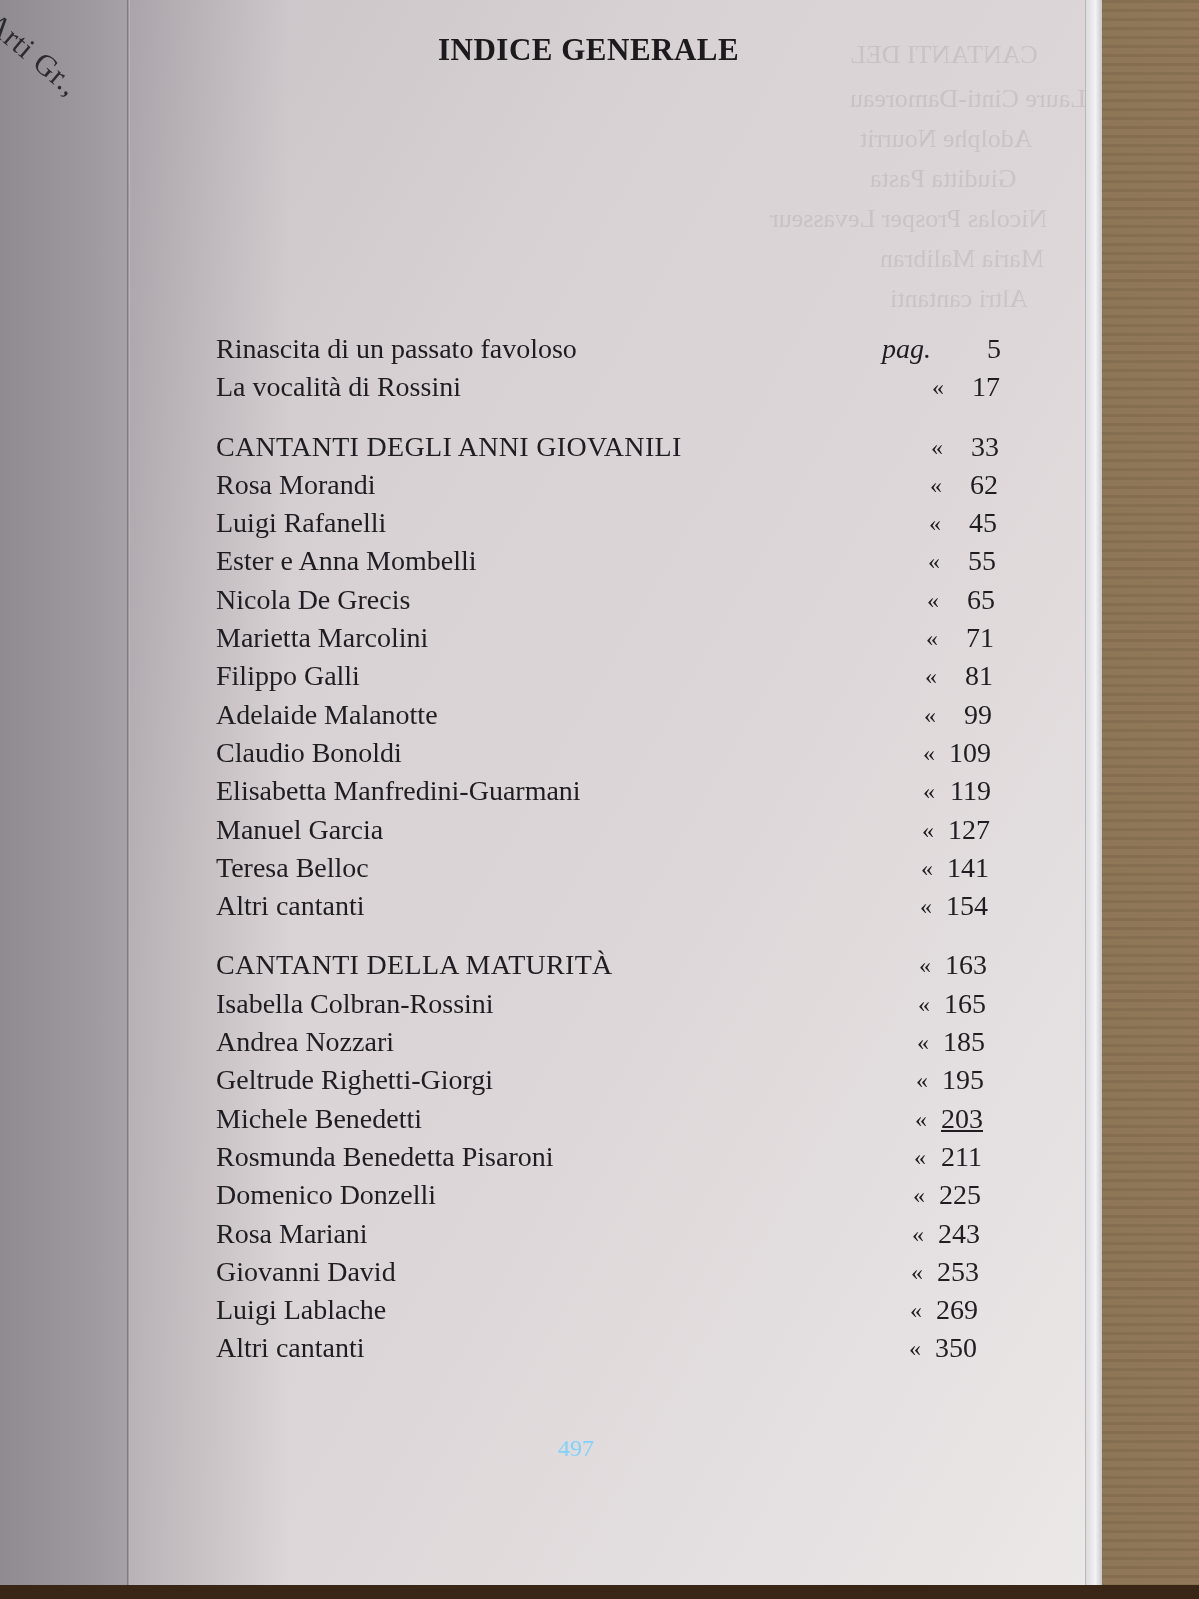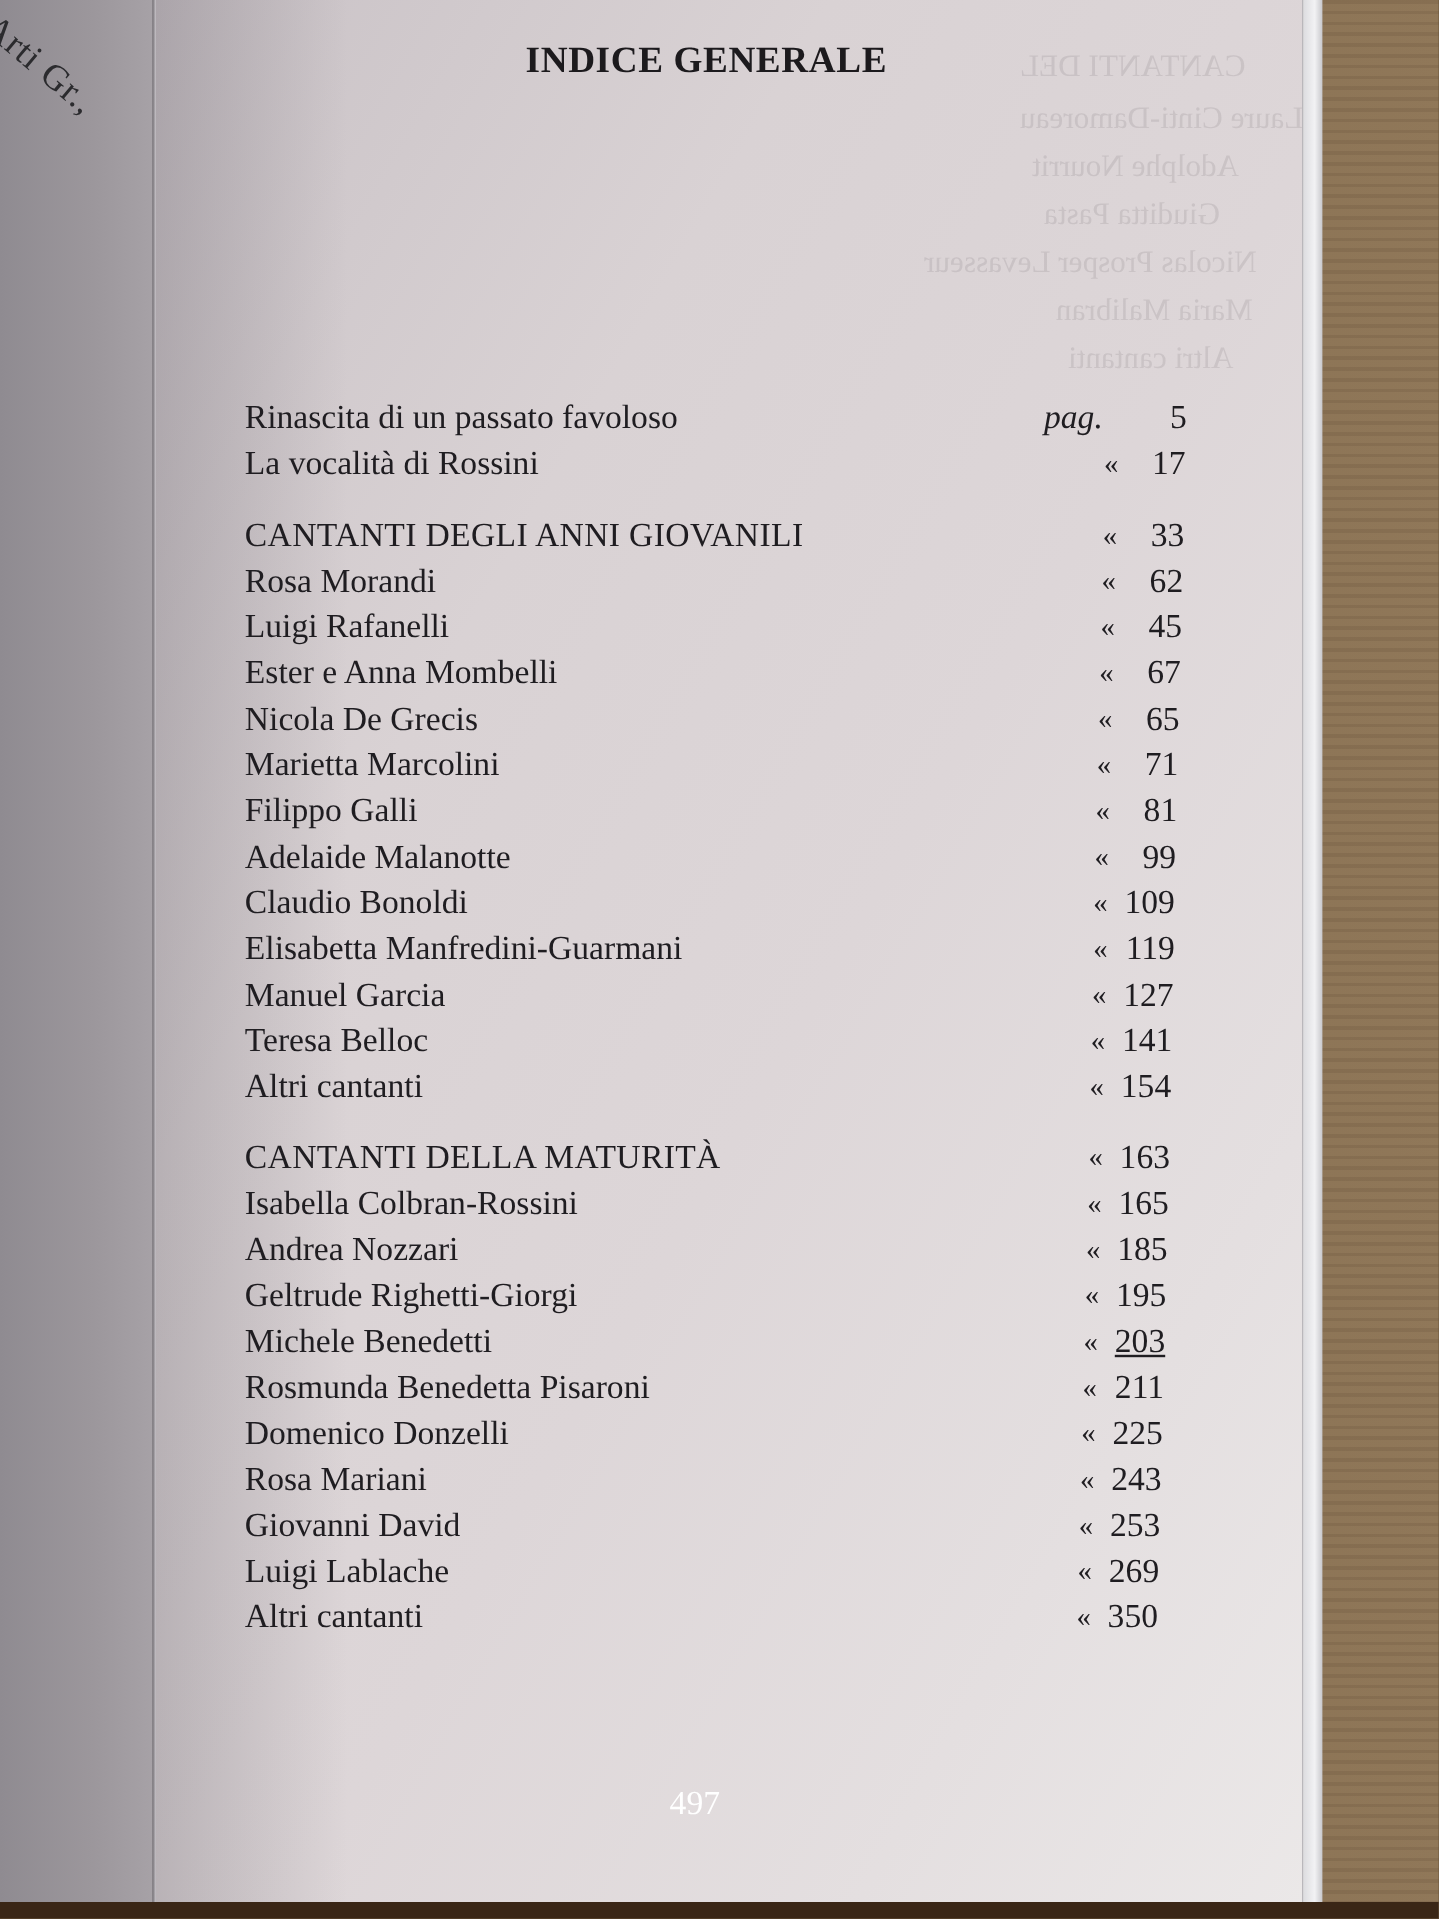--- a/index.html
+++ b/index.html
@@ -46,38 +46,38 @@
     }
     .bleed {
       position: absolute; font-size: 26px; color: rgba(70,65,75,0.12);
       transform: scaleX(-1); white-space: nowrap;
     }
     .title {
       position: absolute; left: 438px; top: 32px;
       font-size: 31px; font-weight: bold; letter-spacing: 0.5px; color: #1c1a1d;
     }
     .toc {
-      position: absolute; left: 204px; top: 330px; width: 785px;
+      position: absolute; left: 216px; top: 330px; width: 785px;
     }
     .row {
       position: relative; height: 38.3px; line-height: 38px;
       font-size: 28px; color: #1f1d21;
     }
     .row .lbl { position: absolute; left: 0; top: 0; white-space: nowrap; }
     .row .mk {
       position: absolute; top: 0; width: 50px; text-align: right;
       font-size: 24px;
     }
     .row .mk.italic { font-style: italic; font-size: 28px; }
     .row .pg { position: absolute; top: 0; text-align: right; white-space: nowrap; }
     .gap { height: 21px; }
     .section .lbl { letter-spacing: 0.3px; }
     .folio {
-      position: absolute; left: 558px; top: 1488px;
-      font-size: 28px; color: #ffffff;
+      position: absolute; left: 558px; top: 1435px;
+      font-size: 24px; color: #7dd3fc;
     }
   </style>
 </head>
 <body>
 
 <div class="wood"></div>
 <div class="wood-bottom"></div>
 
 <div class="left-page">
   <span class="left-page-text">Arti Gr.,</span>
@@ -122,21 +122,21 @@
       <span class="pg" style="right: 3px;">62</span>
     </div>
     <div class="row">
       <span class="lbl">Luigi Rafanelli</span>
       <span class="mk" style="left: 675px;">«</span>
       <span class="pg" style="right: 4px;">45</span>
     </div>
     <div class="row">
       <span class="lbl">Ester e Anna Mombelli</span>
       <span class="mk" style="left: 674px;">«</span>
-      <span class="pg" style="right: 5px;">67</span>
+      <span class="pg" style="right: 5px;">55</span>
     </div>
     <div class="row">
       <span class="lbl">Nicola De Grecis</span>
       <span class="mk" style="left: 673px;">«</span>
       <span class="pg" style="right: 6px; margin-left: 48px;">65</span>
     </div>
     <div class="row">
       <span class="lbl">Marietta Marcolini</span>
       <span class="mk" style="left: 672px;">«</span>
       <span class="pg" style="right: 7px;">71</span>

